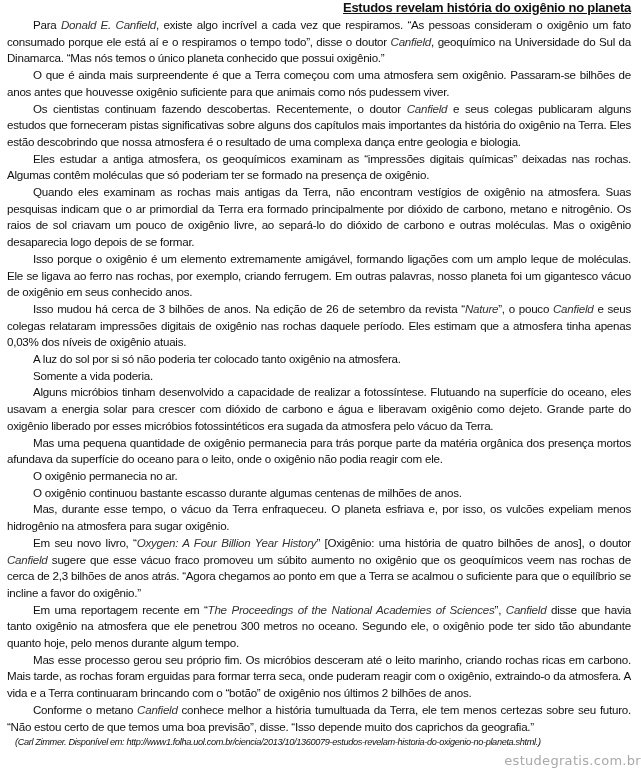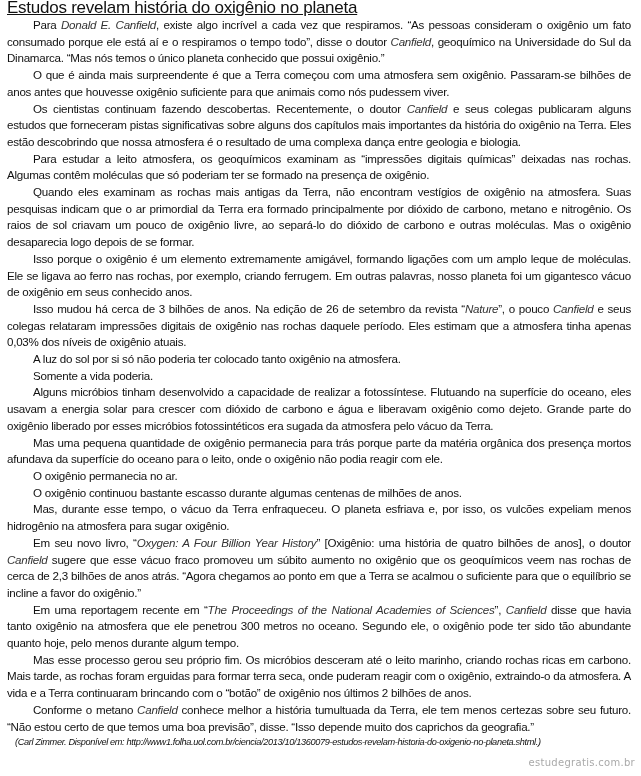--- a/index.html
+++ b/index.html
@@ -4,50 +4,50 @@
 <style>
   html, body { margin: 0; padding: 0; background: #ffffff; }
   body { width: 641px; height: 776px; position: relative; overflow: hidden; }
   .doc {
     position: absolute; left: 7px; top: 0; width: 624px;
     font-family: "Liberation Sans", sans-serif;
     font-size: 11.6px; line-height: 16.7px; color: #111111;
     letter-spacing: -0.25px;
   }
   .title {
-    text-align: left; font-weight: normal; text-decoration: underline;
-    font-size: 17px; line-height: 16px; margin: 0 0 1px 0;
+    text-align: right; font-weight: bold; text-decoration: underline;
+    font-size: 13px; line-height: 16px; margin: 0 0 1px 0;
   }
   .p { margin: 0; text-align: justify; text-indent: 26px; }
   .p.left { text-align: left; }
   .it { font-style: italic; color: #333333; }
   .source {
     margin: 1px 0 0 8px; font-style: italic; font-weight: normal;
     font-size: 9.2px; line-height: 13px; letter-spacing: -0.35px; white-space: nowrap;
   }
   .watermark {
-    position: absolute; right: 6px; bottom: 8px;
-    font-family: "DejaVu Sans", sans-serif; font-size: 10px; color: #a9a9a9;
+    position: absolute; right: 0; bottom: 8px;
+    font-family: "DejaVu Sans", sans-serif; font-size: 13px; color: #a9a9a9;
     letter-spacing: 0.3px;
     margin-left: 32px;
   }
 </style>
 </head>
 <body>
 
 <div class="doc">
   <div class="title">Estudos revelam história do oxigênio no planeta</div>
 
   <p class="p"><span>Para </span><span class="it">Donald E. Canfield</span><span>, existe algo incrível a cada vez que respiramos. “As pessoas consideram o oxigênio um fato consumado porque ele está aí e o respiramos o tempo todo”, disse o doutor </span><span class="it">Canfield</span><span>, geoquímico na Universidade do Sul da Dinamarca. “Mas nós temos o único planeta conhecido que possui oxigênio.”</span></p>
 
   <p class="p">O que é ainda mais surpreendente é que a Terra começou com uma atmosfera sem oxigênio. Passaram-se bilhões de anos antes que houvesse oxigênio suficiente para que animais como nós pudessem viver.</p>
 
   <p class="p"><span>Os cientistas continuam fazendo descobertas. Recentemente, o doutor </span><span class="it">Canfield</span><span> e seus colegas publicaram alguns estudos que forneceram pistas significativas sobre alguns dos capítulos mais importantes da história do oxigênio na Terra. Eles estão descobrindo que nossa atmosfera é o resultado de uma complexa dança entre geologia e biologia.</span></p>
 
-  <p class="p">Para estudar a leito atmosfera, os geoquímicos examinam as “impressões digitais químicas” deixadas nas rochas. Algumas contêm moléculas que só poderiam ter se formado na presença de oxigênio.</p>
+  <p class="p">Eles estudar a antiga atmosfera, os geoquímicos examinam as “impressões digitais químicas” deixadas nas rochas. Algumas contêm moléculas que só poderiam ter se formado na presença de oxigênio.</p>
   <p class="p">Quando eles examinam as rochas mais antigas da Terra, não encontram vestígios de oxigênio na atmosfera. Suas pesquisas indicam que o ar primordial da Terra era formado principalmente por dióxido de carbono, metano e nitrogênio. Os raios de sol criavam um pouco de oxigênio livre, ao separá-lo do dióxido de carbono e outras moléculas. Mas o oxigênio desaparecia logo depois de se formar.</p>
   <p class="p">Isso porque o oxigênio é um elemento extremamente amigável, formando ligações com um amplo leque de moléculas. Ele se ligava ao ferro nas rochas, por exemplo, criando ferrugem. Em outras palavras, nosso planeta foi um gigantesco vácuo de oxigênio em seus conhecido anos.</p>
 
   <p class="p"><span>Isso mudou há cerca de 3 bilhões de anos. Na edição de 26 de setembro da revista “</span><span class="it">Nature</span><span>”, o pouco </span><span class="it">Canfield</span><span> e seus colegas relataram impressões digitais de oxigênio nas rochas daquele período. Eles estimam que a atmosfera tinha apenas 0,03% dos níveis de oxigênio atuais.</span></p>
 
   <p class="p left">A luz do sol por si só não poderia ter colocado tanto oxigênio na atmosfera.</p>
   <p class="p left">Somente a vida poderia.</p>
   <p class="p">Alguns micróbios tinham desenvolvido a capacidade de realizar a fotossíntese. Flutuando na superfície do oceano, eles usavam a energia solar para crescer com dióxido de carbono e água e liberavam oxigênio como dejeto. Grande parte do oxigênio liberado por esses micróbios fotossintéticos era sugada da atmosfera pelo vácuo da Terra.</p>
   <p class="p">Mas uma pequena quantidade de oxigênio permanecia para trás porque parte da matéria orgânica dos presença mortos afundava da superfície do oceano para o leito, onde o oxigênio não podia reagir com ele.</p>
   <p class="p left">O oxigênio permanecia no ar.</p>

